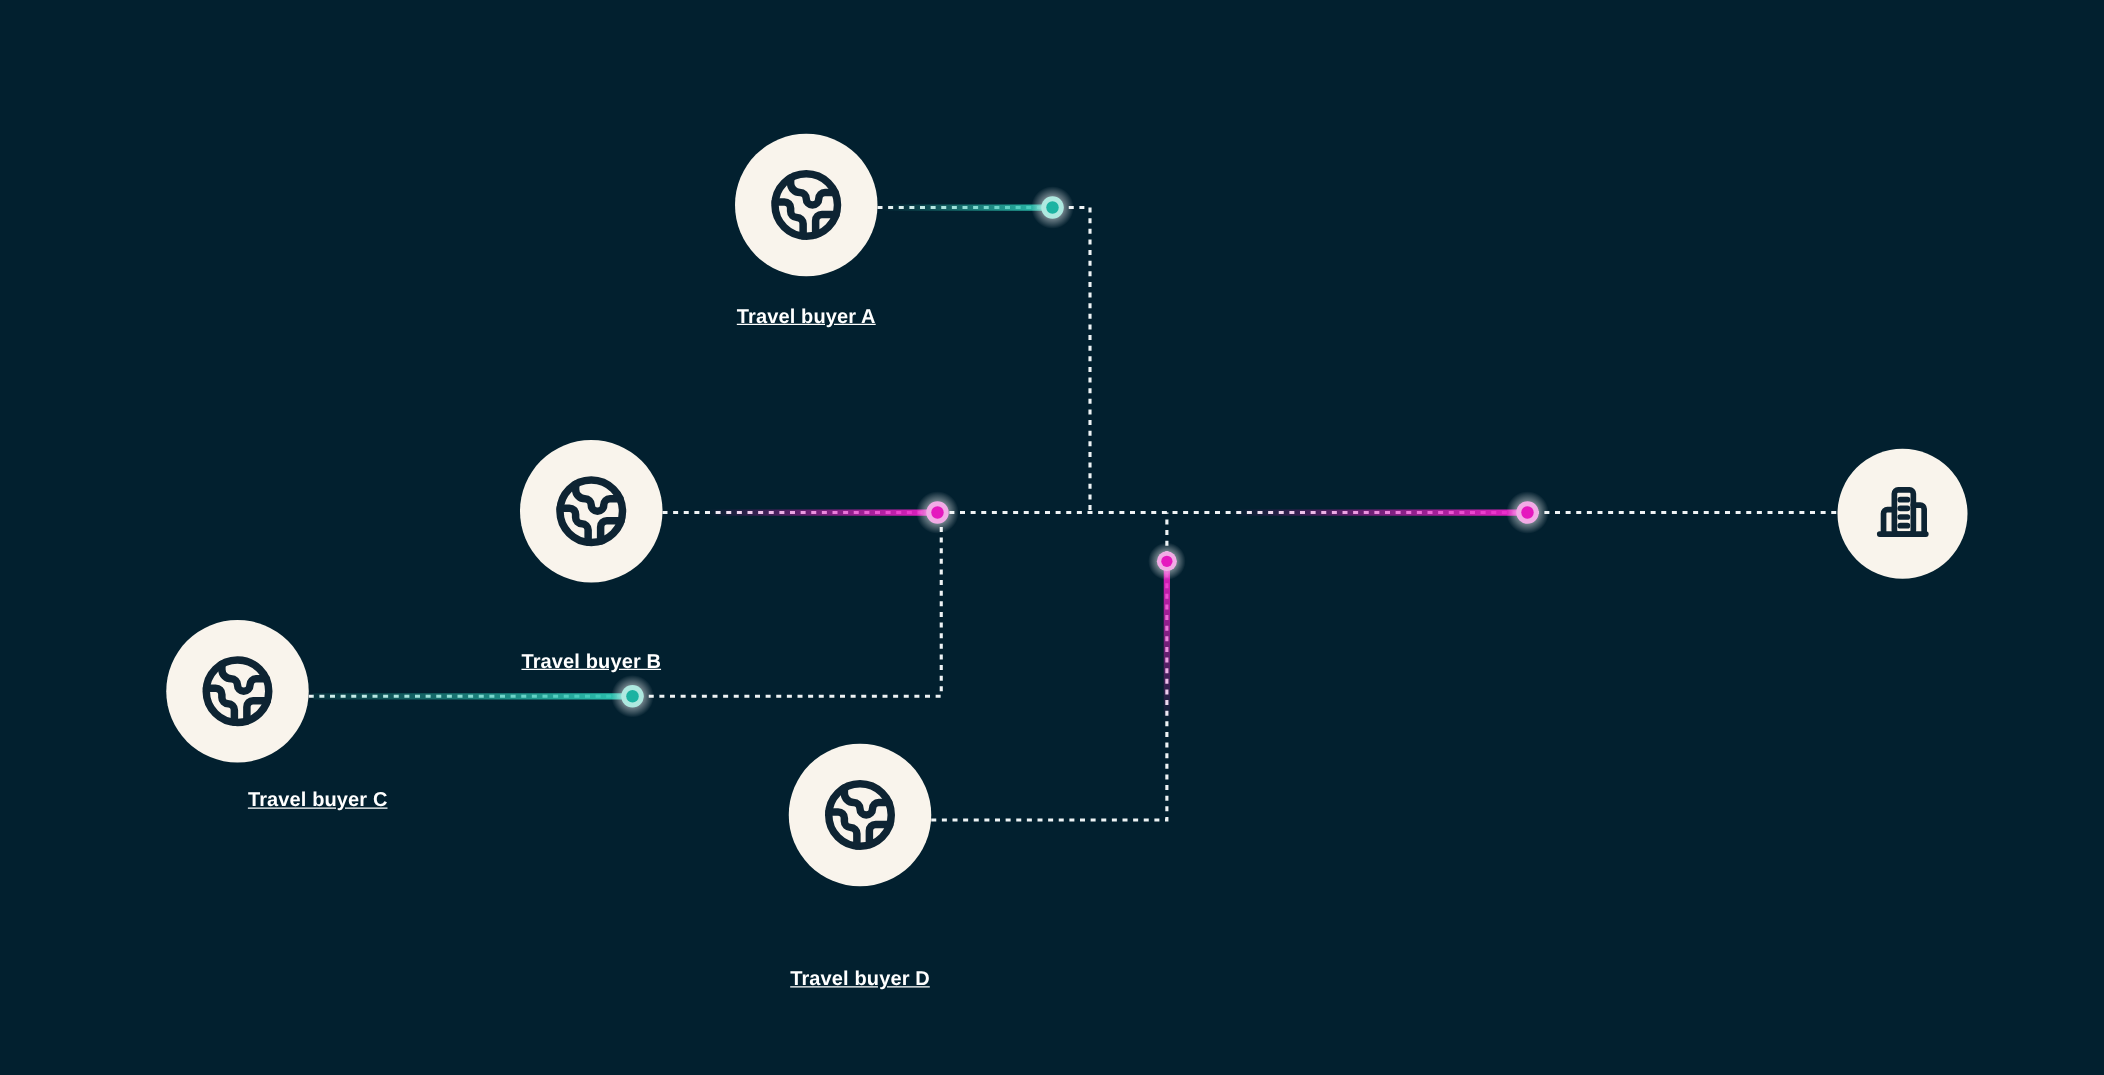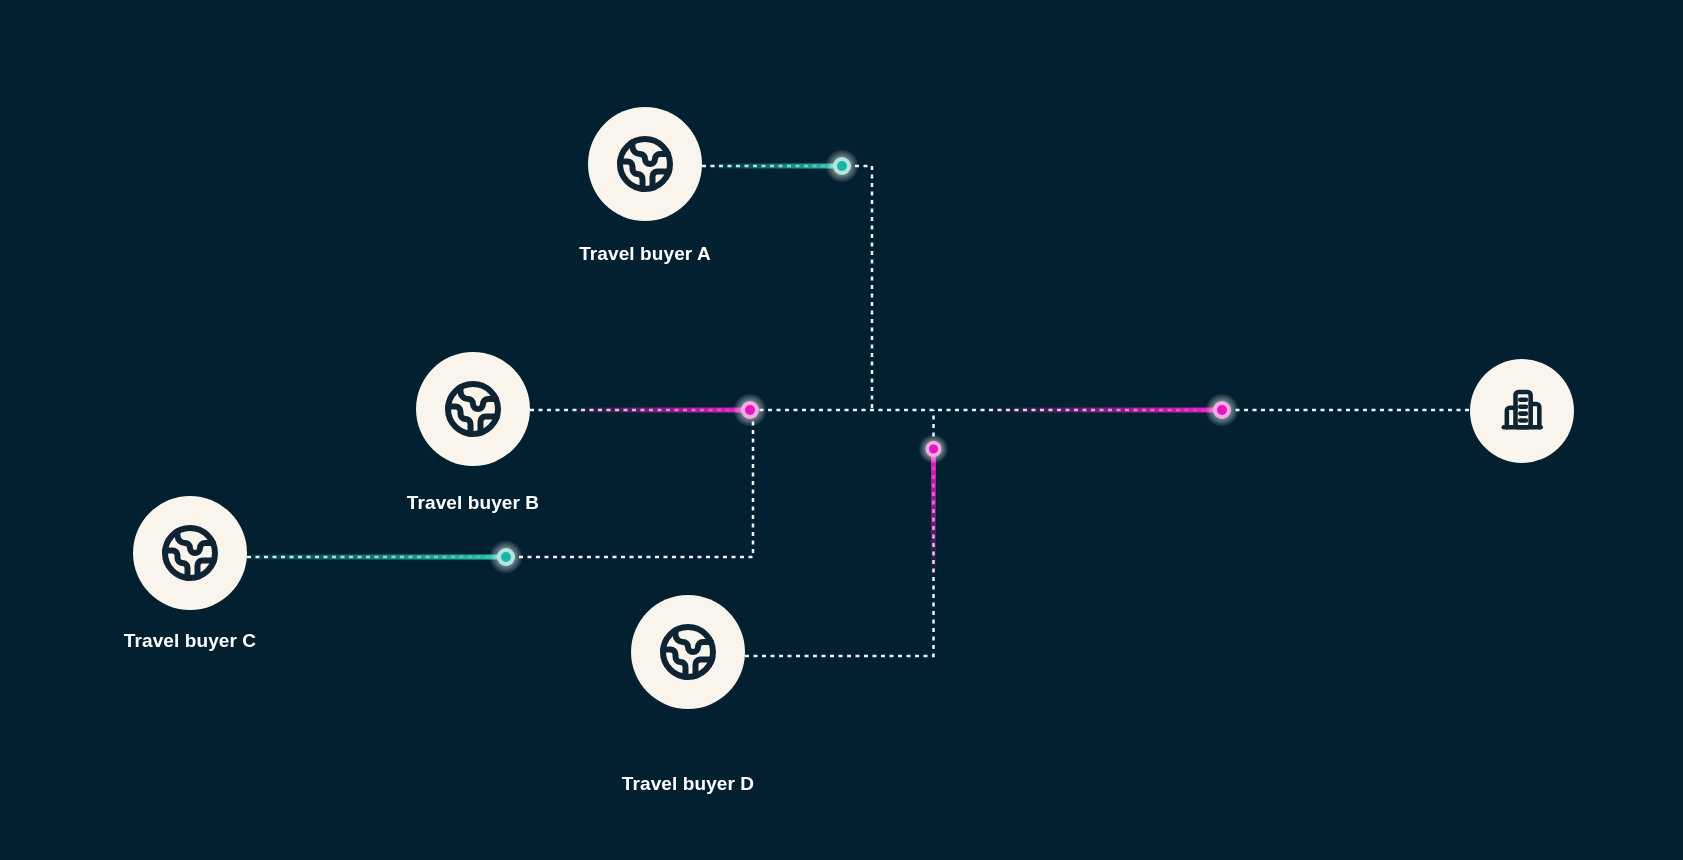--- a/index.html
+++ b/index.html
@@ -16,21 +16,21 @@
   .node{
     position:absolute;border-radius:50%;background:var(--node-fill);
     display:flex;align-items:center;justify-content:center;
     box-shadow:0 0 0 0 rgba(0,0,0,0);
   }
   .node.buyer{width:114px;height:114px;}
   .node.supplier{width:104px;height:104px;}
   .node svg{display:block;}
   .node-label{
     position:absolute;text-align:center;color:var(--label);
-    font-size:19px;font-weight:700;line-height:23px;letter-spacing:0.1px;
+    font-size:16px;font-weight:700;line-height:23px;letter-spacing:0.1px;text-decoration:underline;
   }
 </style>
 </head>
 <body>
 
 <div class="stage">
 
   <svg class="wires" width="1683" height="860" viewBox="0 0 1683 860">
     <defs>
       <linearGradient id="trailA" x1="706" y1="166" x2="842" y2="166" gradientUnits="userSpaceOnUse">
@@ -109,31 +109,31 @@
   <div class="node-label" style="left:525px;top:242px;width:240px;">Travel buyer A</div>
 
   <div class="node buyer" style="left:416px;top:352px;">
     <svg width="60" height="60" viewBox="0 0 24 24" fill="none" style="stroke:var(--icon-stroke)" stroke-width="2.4" stroke-linecap="round" stroke-linejoin="round">
       <circle cx="12" cy="12" r="10"></circle>
       <path d="M21.54 15H17a2 2 0 0 0-2 2v4.54"></path>
       <path d="M7 3.34V5a3 3 0 0 0 3 3a2 2 0 0 1 2 2c0 1.1.9 2 2 2a2 2 0 0 0 2-2c0-1.1.9-2 2-2h3.17"></path>
       <path d="M11 21.95V18a2 2 0 0 0-2-2a2 2 0 0 1-2-2v-1a2 2 0 0 0-2-2H2.05"></path>
     </svg>
   </div>
-  <div class="node-label" style="left:353px;top:491px;width:240px;">Travel buyer B</div>
+  <div class="node-label" style="left:353px;top:518px;width:240px;">Travel buyer B</div>
 
   <div class="node buyer" style="left:133px;top:496px;">
     <svg width="60" height="60" viewBox="0 0 24 24" fill="none" style="stroke:var(--icon-stroke)" stroke-width="2.4" stroke-linecap="round" stroke-linejoin="round">
       <circle cx="12" cy="12" r="10"></circle>
       <path d="M21.54 15H17a2 2 0 0 0-2 2v4.54"></path>
       <path d="M7 3.34V5a3 3 0 0 0 3 3a2 2 0 0 1 2 2c0 1.1.9 2 2 2a2 2 0 0 0 2-2c0-1.1.9-2 2-2h3.17"></path>
       <path d="M11 21.95V18a2 2 0 0 0-2-2a2 2 0 0 1-2-2v-1a2 2 0 0 0-2-2H2.05"></path>
     </svg>
   </div>
-  <div class="node-label" style="left:70px;top:629px;width:240px;">Travel buyer C</div>
+  <div class="node-label" style="left:70px;top:629px;width:240px;text-align:right;">Travel buyer C</div>
 
   <div class="node buyer" style="left:631px;top:595px;">
     <svg width="60" height="60" viewBox="0 0 24 24" fill="none" style="stroke:var(--icon-stroke)" stroke-width="2.4" stroke-linecap="round" stroke-linejoin="round">
       <circle cx="12" cy="12" r="10"></circle>
       <path d="M21.54 15H17a2 2 0 0 0-2 2v4.54"></path>
       <path d="M7 3.34V5a3 3 0 0 0 3 3a2 2 0 0 1 2 2c0 1.1.9 2 2 2a2 2 0 0 0 2-2c0-1.1.9-2 2-2h3.17"></path>
       <path d="M11 21.95V18a2 2 0 0 0-2-2a2 2 0 0 1-2-2v-1a2 2 0 0 0-2-2H2.05"></path>
     </svg>
   </div>
   <div class="node-label" style="left:568px;top:772px;width:240px;">Travel buyer D</div>

